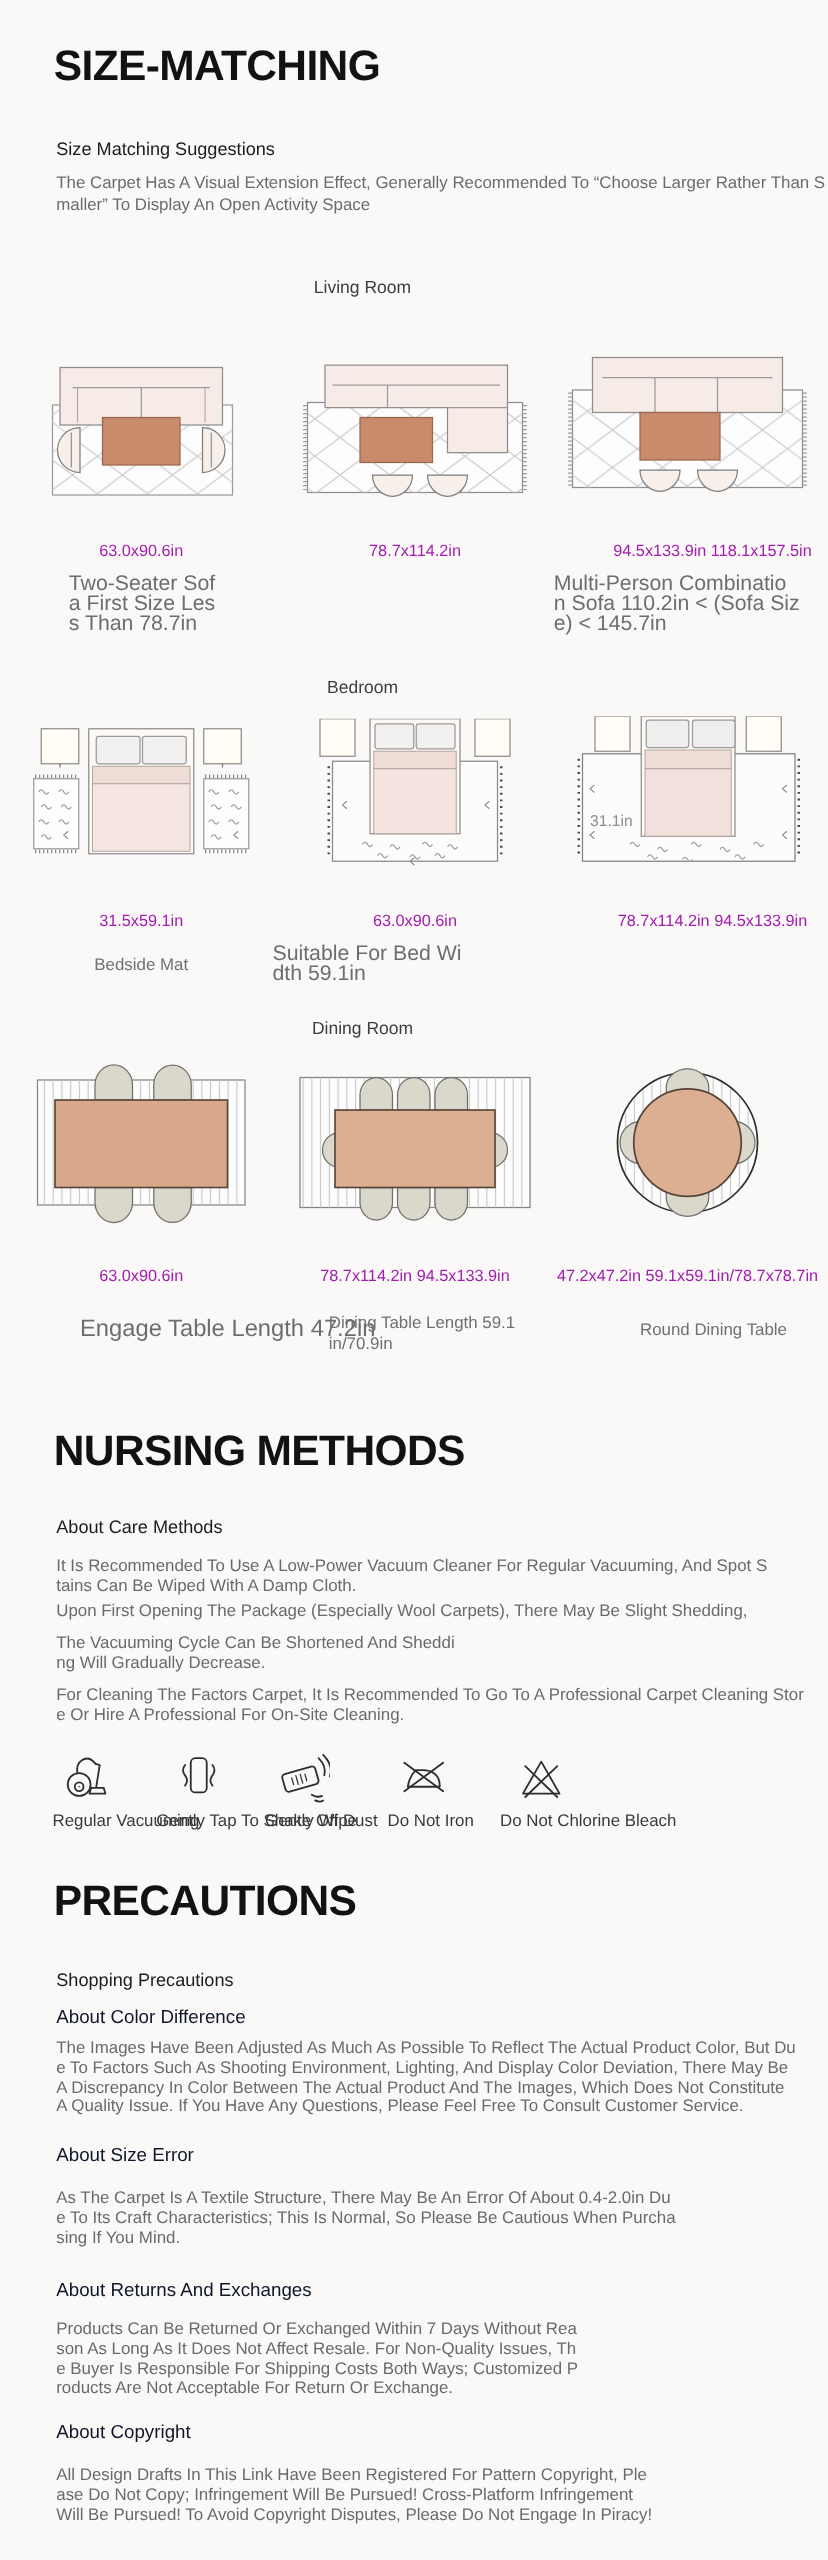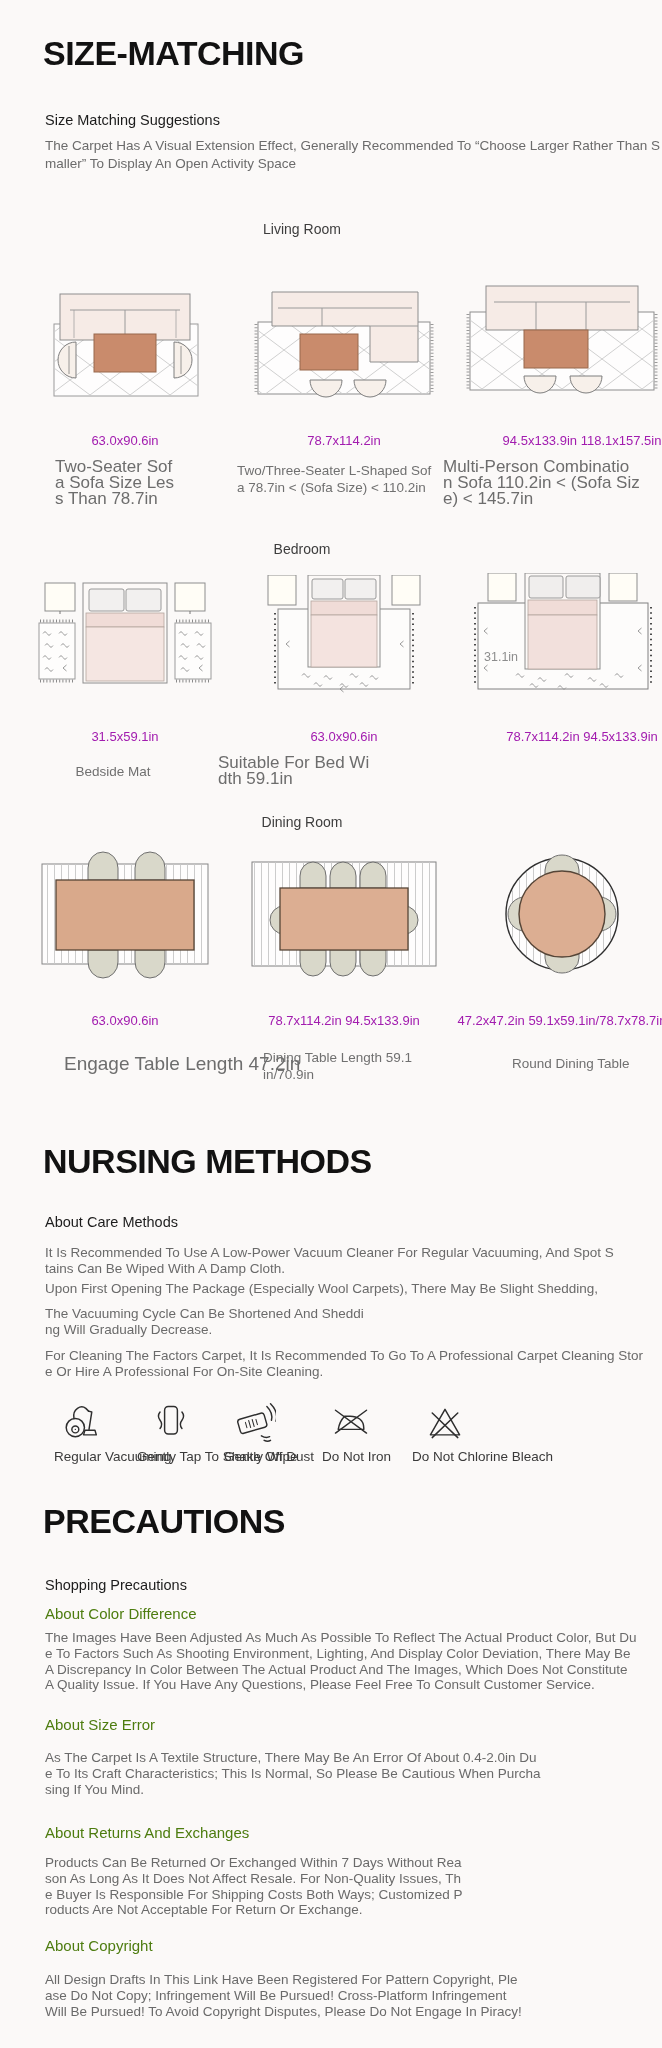--- a/index.html
+++ b/index.html
@@ -2,21 +2,21 @@
 <html><head>
 <meta charset="utf-8">
 <style>
   html,body{margin:0;padding:0;}
   body{
     width:662px;height:2048px;position:relative;overflow:hidden;
     background:#fbf9f8;
     font-family:"Liberation Sans","DejaVu Sans",sans-serif;
     color:#6b6b6b;
   }
-  .row{position:absolute;left:12px;width:580px;}
+  .row{position:absolute;left:0;width:580px;}
   .h1{
     position:absolute;left:43px;
     font-size:34px;font-weight:700;color:#121212;letter-spacing:-0.5px;white-space:nowrap;
   }
   .sublabel{position:absolute;left:45px;font-size:14.5px;color:#1c1c1c;white-space:nowrap;margin-top:28px;}
   .intro{
     position:absolute;left:45px;font-size:13.5px;line-height:17.5px;color:#6b6b6b;
     white-space:pre;width:max-content;
   }
   .room-label{text-align:center;font-size:14px;color:#3d3d3d;}
@@ -26,21 +26,21 @@
   }
   .sizes{display:grid;grid-template-columns:226px 212px 224px;justify-items:center;
     font-size:13px;color:#a21caf;}
   .sizes span{white-space:nowrap;}
   .shift-r{transform:translateX(20px);}
   .descs{position:absolute;left:0;width:662px;height:80px;}
   .desc-lg{position:absolute;font-size:17px;line-height:16px;color:#6d6d6d;white-space:pre-line;}
   .desc-sm{position:absolute;font-size:13.5px;line-height:17px;color:#707070;white-space:pre-line;}
   .desc-xl{position:absolute;font-size:19px;color:#6d6d6d;white-space:nowrap;}
   .para{position:absolute;left:45px;font-size:13.5px;line-height:15.8px;color:#6a6a6a;white-space:pre-line;}
-  .prec-head{position:absolute;left:45px;font-size:15px;color:#4d7c0f;white-space:nowrap;}
+  .prec-head{position:absolute;left:45px;font-size:15px;color:#0f172a;white-space:nowrap;}
   .care-icon{position:absolute;top:0;}
   .care-label{position:absolute;top:47px;font-size:13.5px;color:#3a3a3a;white-space:nowrap;}
   svg{display:block;}
 </style>
 </head>
 <body>
 
 <svg width="0" height="0" style="position:absolute" aria-hidden="true">
   <defs>
     <path id="sq" d="M0 2.5 Q2 -1 4 2.5 T8 2.5" fill="none" stroke="#9a9a9a" stroke-width="0.9"></path>
@@ -108,24 +108,22 @@
 </div>
 
 <div class="row sizes" style="top:433px">
   <span>63.0x90.6in</span>
   <span>78.7x114.2in</span>
   <span class="shift-r">94.5x133.9in 118.1x157.5in</span>
 </div>
 
 <div class="descs" style="top:459px">
   <div class="desc-lg" style="left:55px;top:0">Two-Seater Sof
-a Sofa Size Les
+a First Size Les
 s Than 78.7in</div>
-  <div class="desc-sm" style="left:237px;top:3px">Two/Three-Seater L-Shaped Sof
-a 78.7in &lt; (Sofa Size) &lt; 110.2in</div>
   <div class="desc-lg" style="left:443px;top:0">Multi-Person Combinatio
 n Sofa 110.2in &lt; (Sofa Siz
 e) &lt; 145.7in</div>
 </div>
 
 <div class="row room-label" style="top:541px">Bedroom</div>
 
 <div class="row diagrams" style="top:573px;height:118px">
 
   <svg width="180" height="112" viewBox="0 0 180 112">

